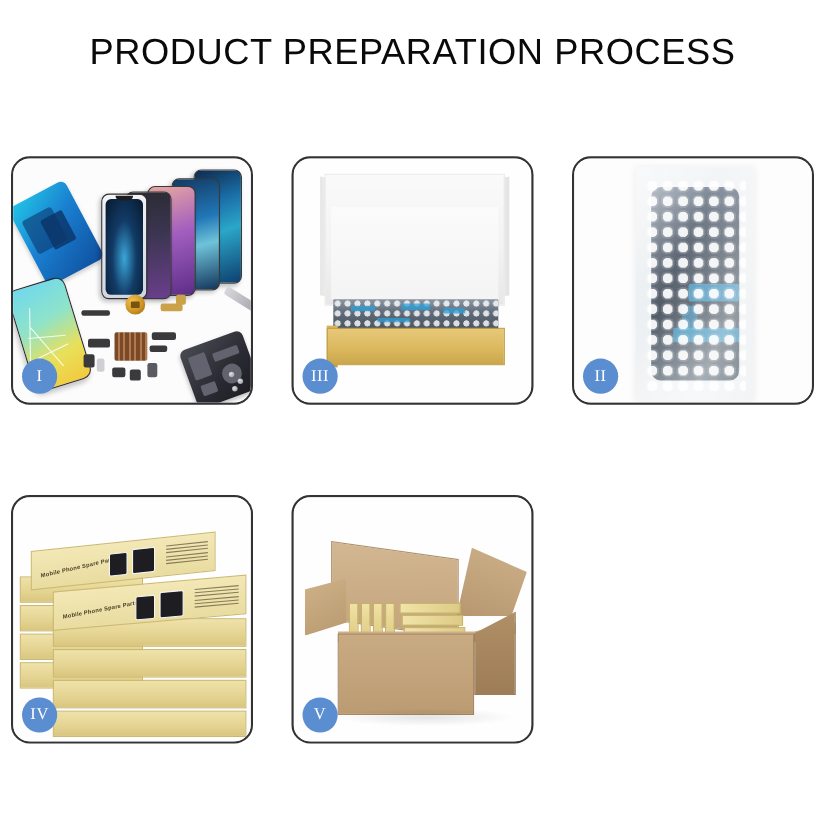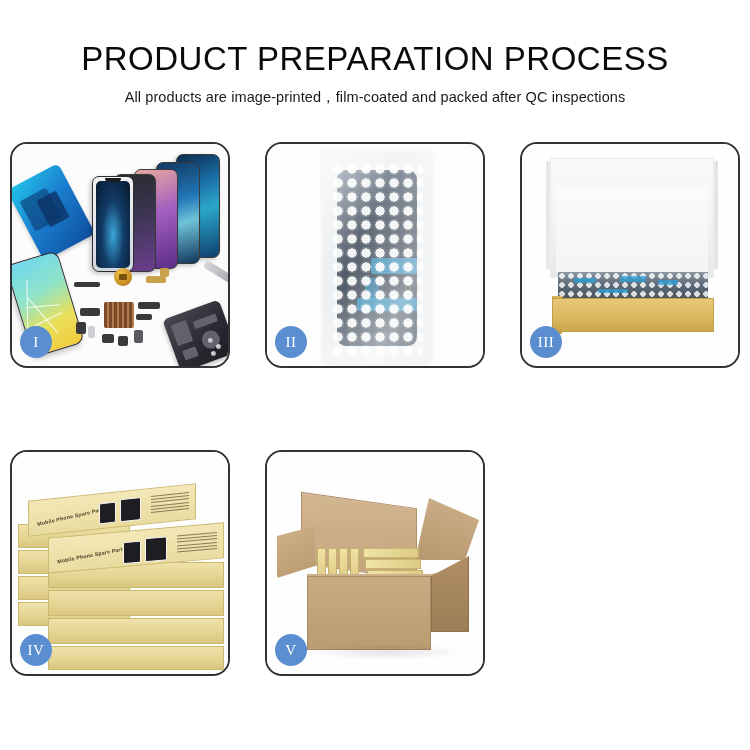--- a/index.html
+++ b/index.html
@@ -21,21 +21,21 @@
   }
 
   
   .header {
     position: absolute;
     left: 0; top: 0;
     width: 750px;
     text-align: center;
   }
   .page-title {
-    margin-top: 40px;
+    margin-top: 28px;
     font-size: 33px;
     font-weight: 400;
     letter-spacing: 0.5px;
     color: #0a0a0a;
     font-family: "Liberation Sans", sans-serif;
     white-space: nowrap;
   }
   .page-subtitle {
     margin-top: 10px;
     font-size: 14.5px;
@@ -388,21 +388,20 @@
     background: radial-gradient(ellipse, rgba(0,0,0,0.10) 0%, rgba(0,0,0,0) 72%);
   }
 </style>
 </head>
 <body>
 
 <div class="page">
 
   <div class="header">
     <div class="page-title">PRODUCT PREPARATION PROCESS</div>
-    <div class="page-subtitle">All products are image-printed，film-coated and packed after QC inspections</div>
   </div>
 
   <div class="grid">
 
     <div class="panel">
       <div class="panel-stage">
         <div class="p1-bg"></div>
 
         <div class="lcd-blue"></div>
         <div class="lcd-flex"></div>
@@ -451,56 +450,56 @@
             <span class="screw" style="left:8px;top:6px;"></span>
             <span class="screw" style="left:3px;top:13px;"></span>
           </div>
         </div>
       </div>
       <div class="badge">I</div>
     </div>
 
     <div class="panel">
       <div class="panel-stage">
-        <div class="p2-bg"></div>
-        <div class="wrap-sheet">
-          <div class="wrapped-item">
-            <span class="blue-label1"></span>
-            <span class="blue-label3"></span>
-            <span class="blue-label2"></span>
-          </div>
-          <div class="bubbles"></div>
-          <div class="bubble-gloss"></div>
-        </div>
-      </div>
-      <div class="badge">II</div>
-    </div>
-
-    <div class="panel">
-      <div class="panel-stage">
         <div class="p3-bg"></div>
         <div class="box3-lid-flapL"></div>
         <div class="box3-lid-flapR"></div>
         <div class="box3-lid"></div>
         <div class="box3-foam"></div>
         <div class="box3-items">
           <div class="box3-bubble-tex"></div>
           <span class="blip" style="left:16px;top:6px;width:22px;height:5px;"></span>
           <span class="blip" style="left:62px;top:4px;width:26px;height:6px;"></span>
           <span class="blip" style="left:100px;top:8px;width:20px;height:5px;"></span>
           <span class="blip" style="left:40px;top:17px;width:30px;height:4px;"></span>
         </div>
         <div class="box3-base-frontL"></div>
         <div class="box3-base"></div>
       </div>
       <div class="badge">III</div>
     </div>
 
     <div class="panel">
       <div class="panel-stage">
+        <div class="p2-bg"></div>
+        <div class="wrap-sheet">
+          <div class="wrapped-item">
+            <span class="blue-label1"></span>
+            <span class="blue-label3"></span>
+            <span class="blue-label2"></span>
+          </div>
+          <div class="bubbles"></div>
+          <div class="bubble-gloss"></div>
+        </div>
+      </div>
+      <div class="badge">II</div>
+    </div>
+
+    <div class="panel">
+      <div class="panel-stage">
         <div class="p4-bg"></div>
         <div class="stack">
 
           <div class="rbox" style="left:0px;top:58px;width:112px;height:24px;"></div>
           <div class="rbox" style="left:0px;top:84px;width:112px;height:24px;"></div>
           <div class="rbox" style="left:0px;top:110px;width:112px;height:24px;"></div>
           <div class="rbox" style="left:0px;top:136px;width:112px;height:24px;"></div>
 
           <div class="rbox" style="left:30px;top:96px;width:176px;height:26px;"></div>
           <div class="rbox" style="left:30px;top:124px;width:176px;height:26px;"></div>

